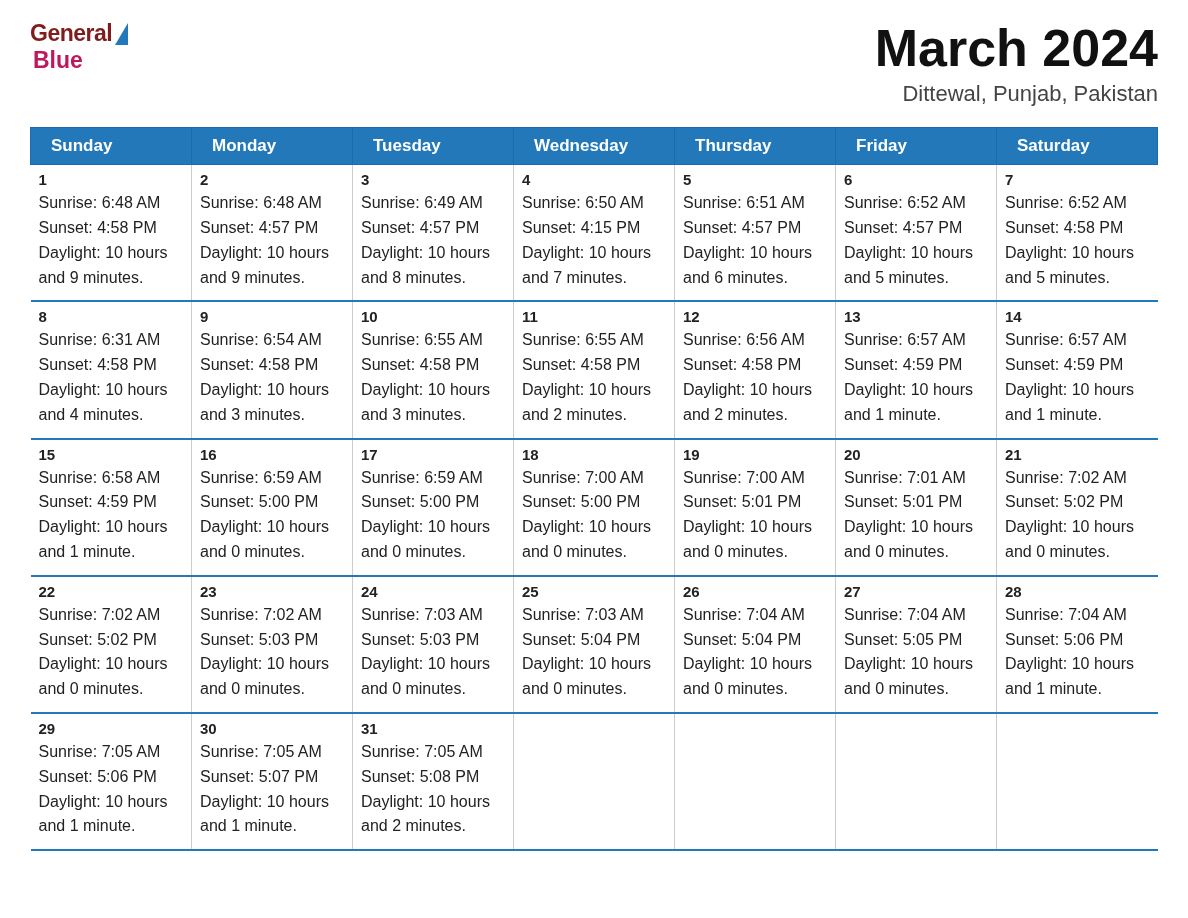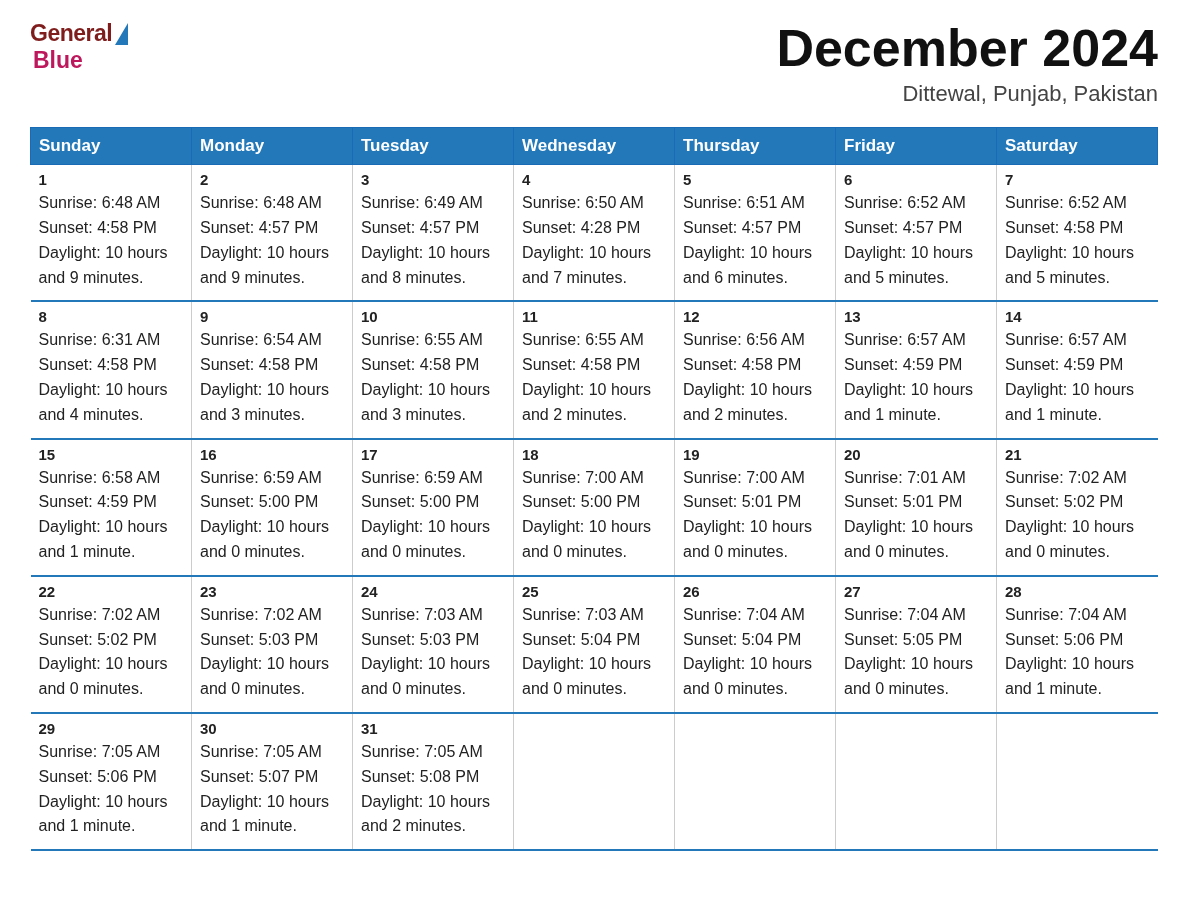--- a/index.html
+++ b/index.html
@@ -33,21 +33,21 @@
     table {
       width: 100%;
       border-collapse: collapse;
       table-layout: fixed;
     }
     thead tr th {
       background-color: #2278b8;
       color: #fff;
       font-size: 17px;
       font-weight: bold;
-      padding: 8px 8px;
+      padding: 8px 20px;
       text-align: left;
       border: 1px solid #1a6bb5;
     }
     tbody tr {
       border-bottom: 2px solid #2278b8;
     }
     tbody tr td {
       vertical-align: top;
       padding: 6px 8px 10px 8px;
       font-size: 13.5px;
@@ -107,21 +107,21 @@
 
 <div class="header">
   <div class="logo-wrapper">
     <div class="logo-line1">
       <span class="logo-general">General</span>
       <span class="logo-triangle"></span>
     </div>
     <span class="logo-blue">Blue</span>
   </div>
   <div class="title-section">
-    <div class="month-title">December 2024</div>
+    <div class="month-title">March 2024</div>
     <div class="location">Dittewal, Punjab, Pakistan</div>
   </div>
 </div>
 
 <table>
   <thead>
     <tr>
       <th>Sunday</th>
       <th>Monday</th>
       <th>Tuesday</th>
@@ -150,21 +150,21 @@
         <td>
           <span class="day-number">3</span>
           <div class="day-info" style="white-space: pre-line;">Sunrise: 6:49 AM
 Sunset: 4:57 PM
 Daylight: 10 hours
 and 8 minutes.</div>
         </td>
         <td>
           <span class="day-number">4</span>
           <div class="day-info" style="white-space: pre-line;">Sunrise: 6:50 AM
-Sunset: 4:28 PM
+Sunset: 4:15 PM
 Daylight: 10 hours
 and 7 minutes.</div>
         </td>
         <td>
           <span class="day-number">5</span>
           <div class="day-info" style="white-space: pre-line;">Sunrise: 6:51 AM
 Sunset: 4:57 PM
 Daylight: 10 hours
 and 6 minutes.</div>
         </td>

